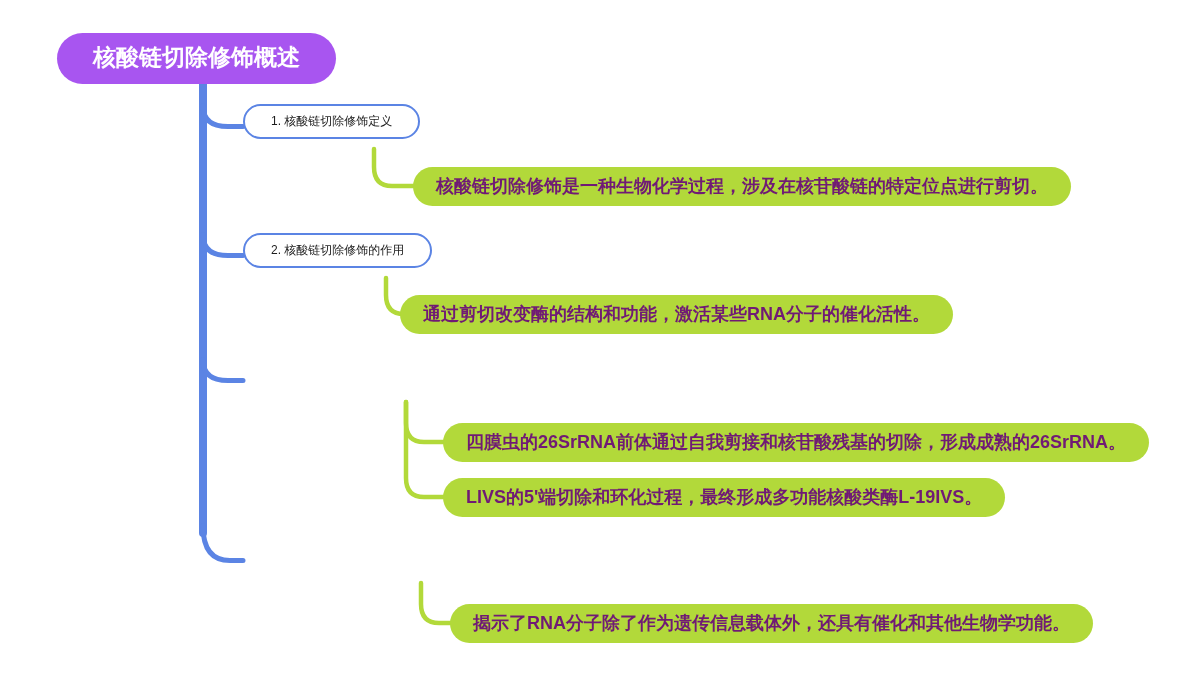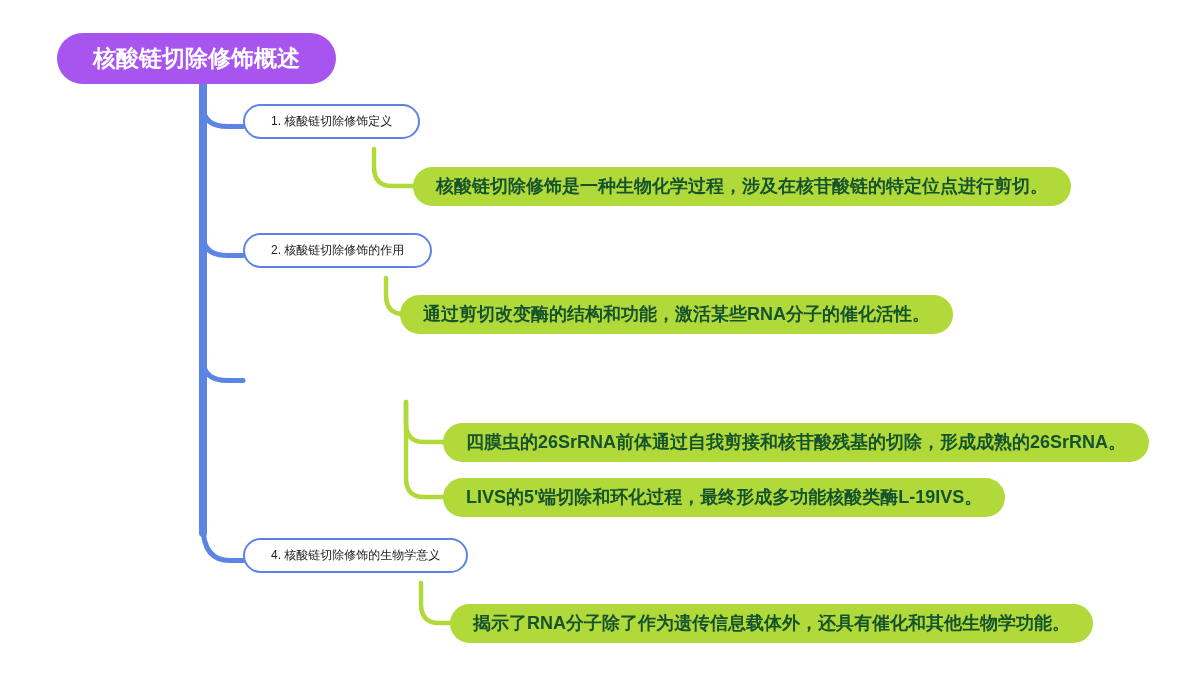--- a/index.html
+++ b/index.html
@@ -31,37 +31,38 @@
     box-sizing:border-box;
     line-height:1.25;
   }
   .root-node{
     left:57px;top:33px;
     background:var(--root-fill);
     color:#ffffff;
     font-size:23px;font-weight:bold;
     padding:11px 36px;
     border-radius:27px;
+    font-family:Liberation Serif, serif;
   }
   .branch-node{
     left:243px;
     background:#ffffff;
     color:var(--branch-text);
     font-size:12px;
     padding:8px 26px;
     border:2px solid var(--branch-border);
     border-radius:23px;
   }
   .branch-1{top:104px;}
   .branch-2{top:233px;}
   .branch-3{top:358px;}
   .branch-4{top:538px;}
   .child-node{
     background:var(--child-fill);
-    color:#14532d;
+    color:#701a75;
     font-size:18px;font-weight:bold;
     padding:8px 23px;
     border-radius:20px;
   }
   .child-1-1{left:413px;top:167px;}
   .child-2-1{left:400px;top:295px;}
   .child-3-1{left:443px;top:423px;}
   .child-3-2{left:443px;top:478px;}
   .child-4-1{left:450px;top:604px;}
 </style>
@@ -89,16 +90,15 @@
 
   <div class="node branch-node branch-1">1. 核酸链切除修饰定义</div>
   <div class="node child-node child-1-1">核酸链切除修饰是一种生物化学过程，涉及在核苷酸链的特定位点进行剪切。</div>
 
   <div class="node branch-node branch-2">2. 核酸链切除修饰的作用</div>
   <div class="node child-node child-2-1">通过剪切改变酶的结构和功能，激活某些RNA分子的催化活性。</div>
 
   <div class="node child-node child-3-1">四膜虫的26SrRNA前体通过自我剪接和核苷酸残基的切除，形成成熟的26SrRNA。</div>
   <div class="node child-node child-3-2">LIVS的5'端切除和环化过程，最终形成多功能核酸类酶L-19IVS。</div>
 
-  <div class="node branch-node branch-4">4. 核酸链切除修饰的生物学意义</div>
   <div class="node child-node child-4-1">揭示了RNA分子除了作为遗传信息载体外，还具有催化和其他生物学功能。</div>
 
 </div>
 
 </body></html>

